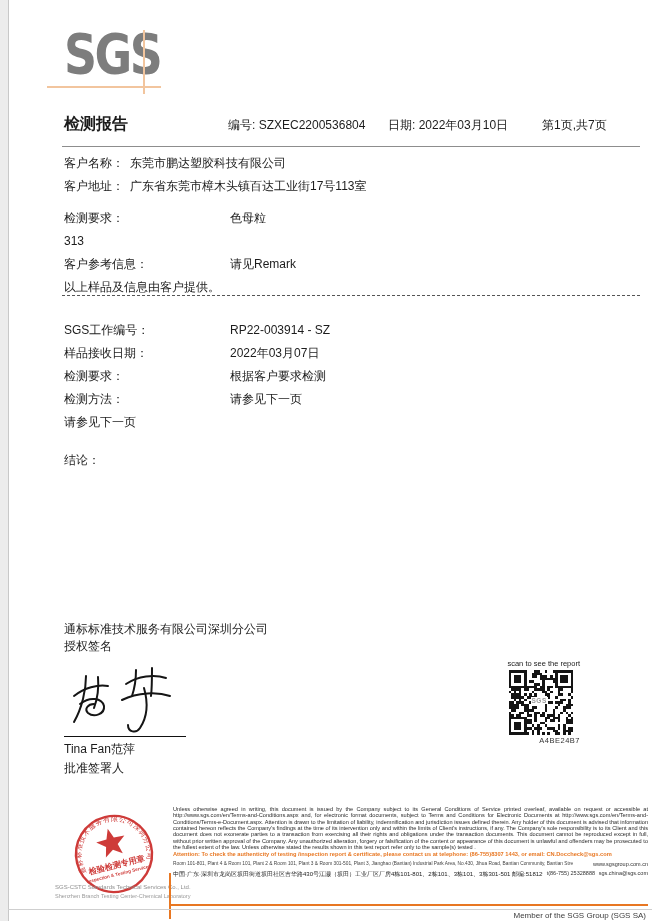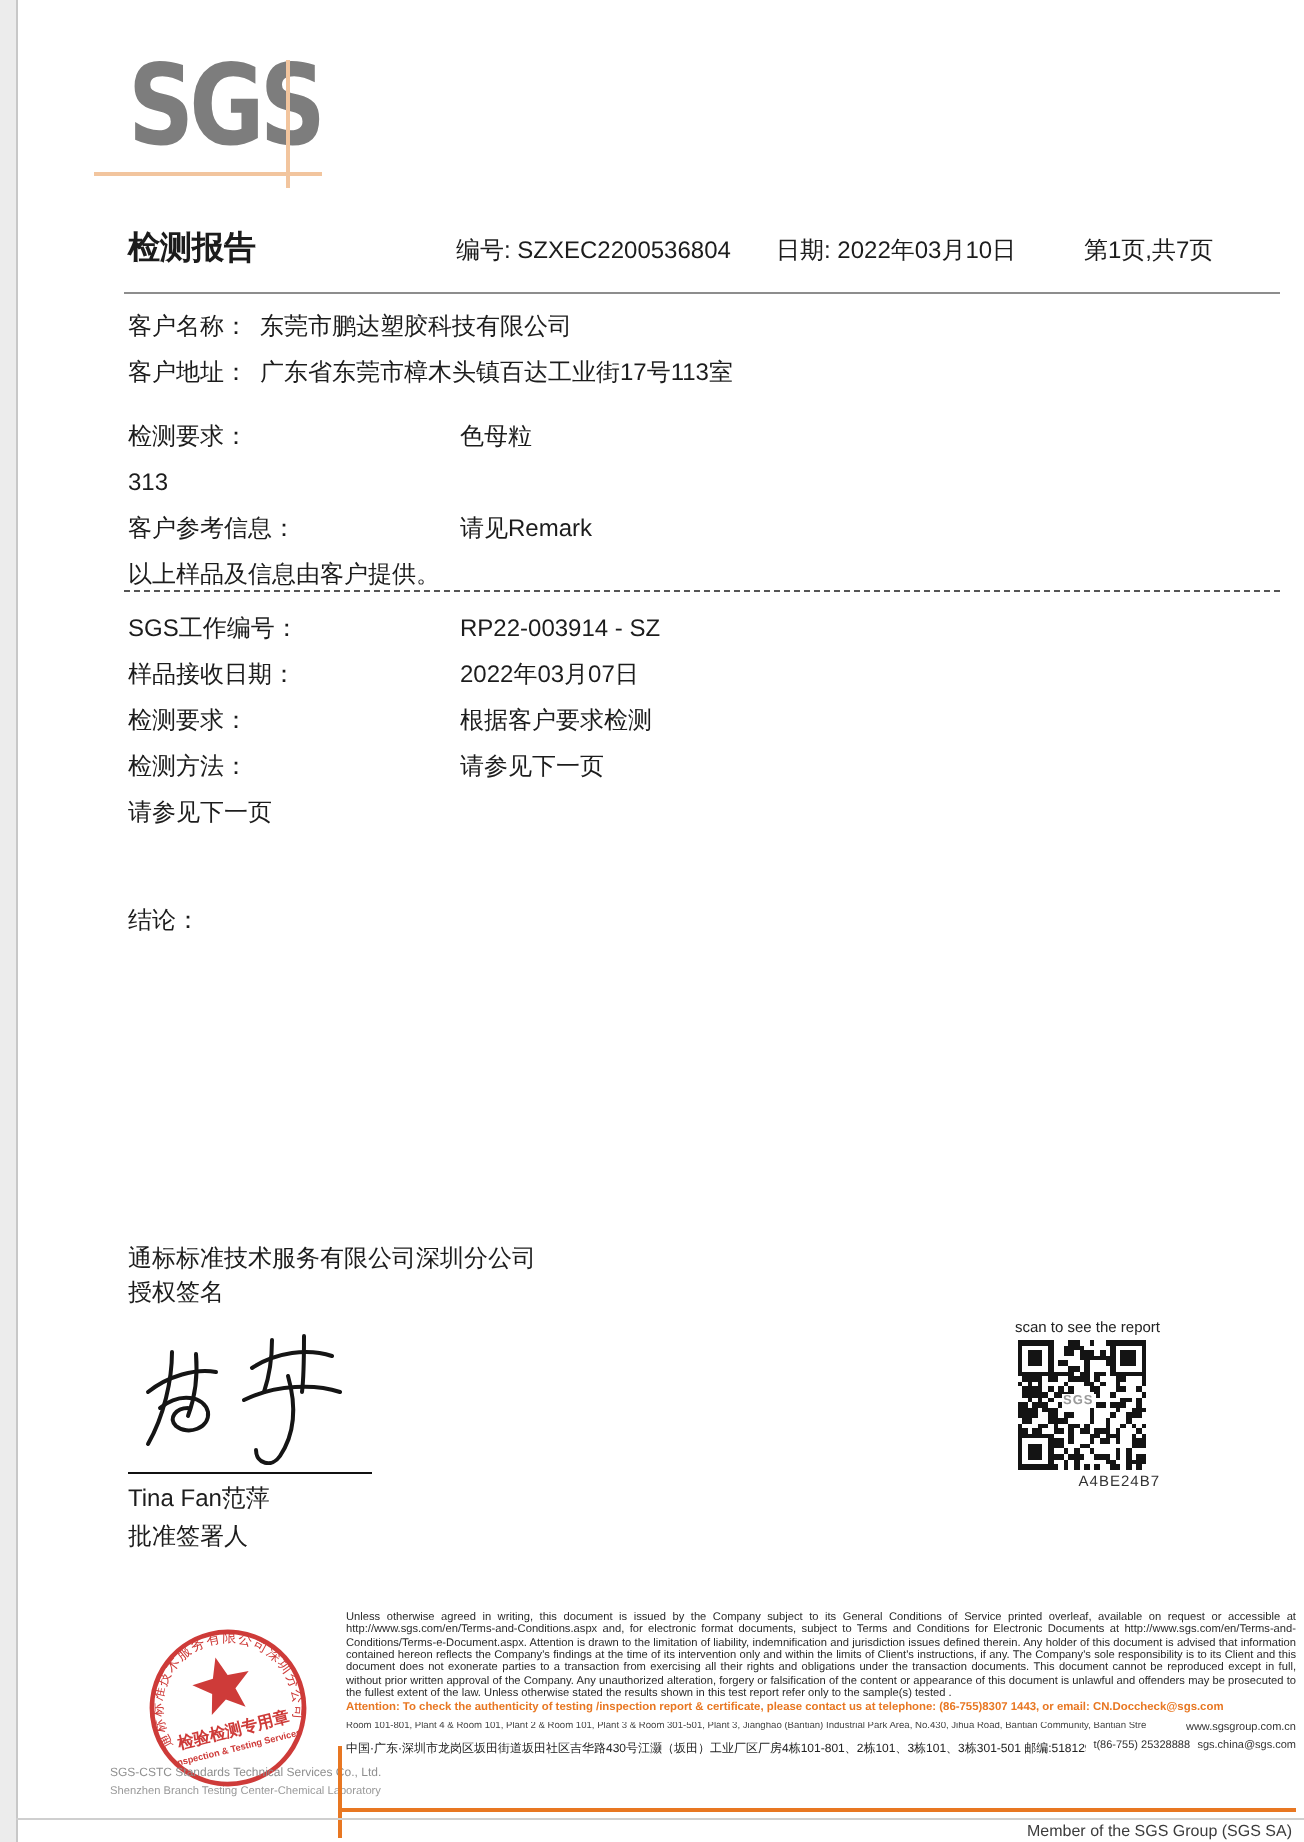--- a/index.html
+++ b/index.html
@@ -105,21 +105,21 @@
     </div>
     <div class="row row2">
       <span class="lbl">客户参考信息：</span>
       <span class="val">请见Remark</span>
     </div>
     <div style="line-height:16px;">以上样品及信息由客户提供。</div>
   </div>
 
   <div class="dashed"></div>
 
-  <div class="rowblock" style="top:306px;">
+  <div class="rowblock" style="top:322px;">
     <div class="row row2">
       <span class="lbl">SGS工作编号：</span>
       <span class="val">RP22-003914 - SZ</span>
     </div>
     <div class="row row2">
       <span class="lbl">样品接收日期：</span>
       <span class="val">2022年03月07日</span>
     </div>
     <div class="row row2">
       <span class="lbl">检测要求：</span>

